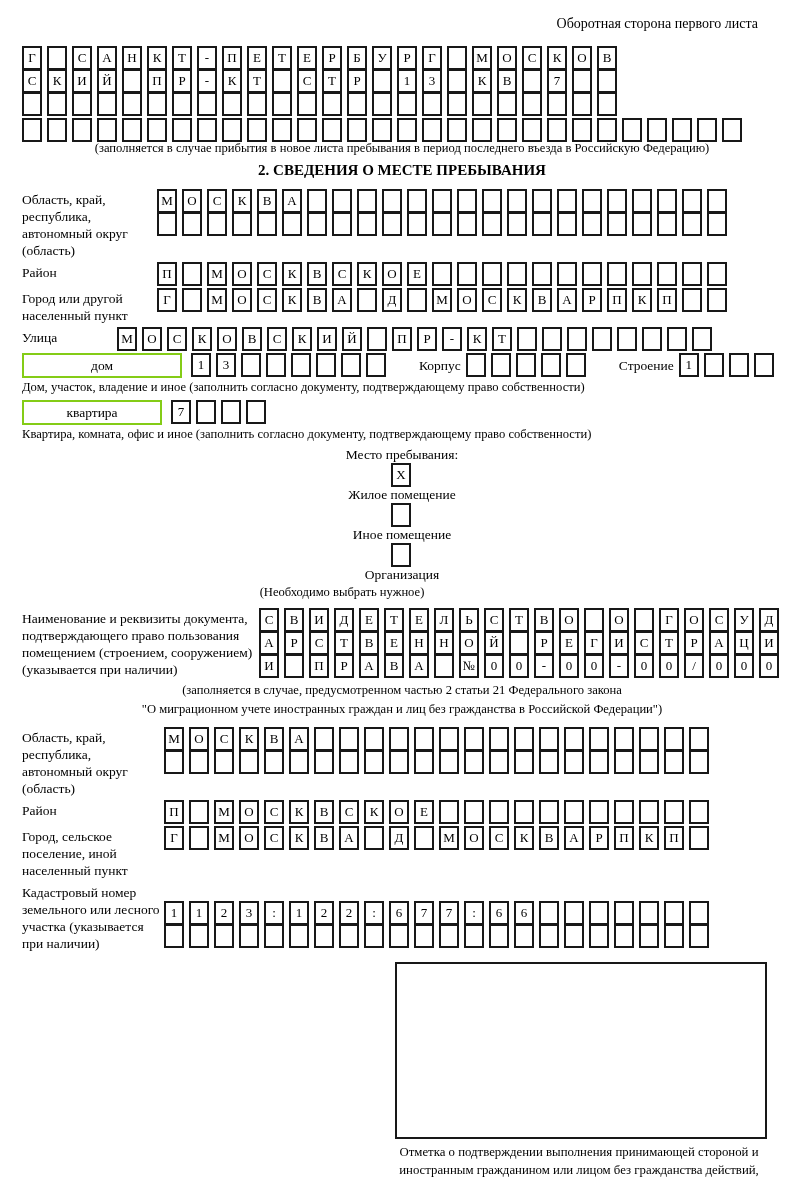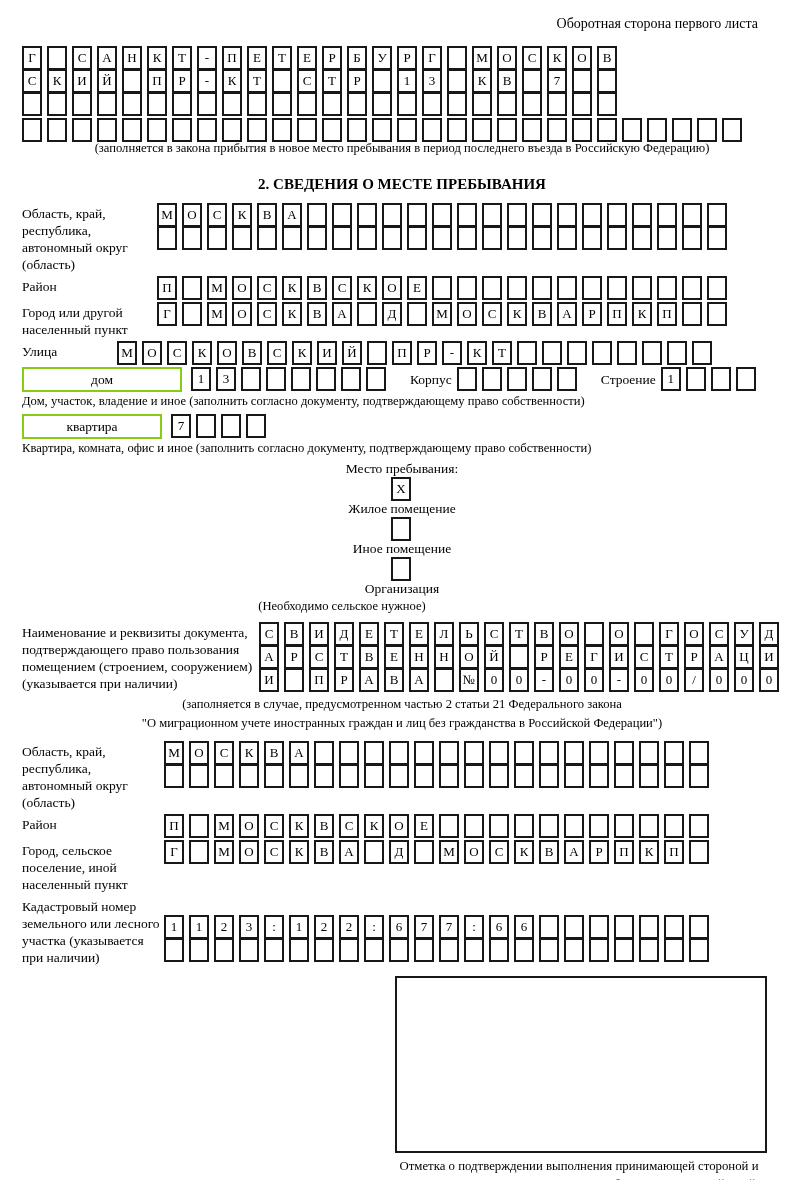--- a/index.html
+++ b/index.html
@@ -8,27 +8,27 @@
         font-family:"Liberation Serif","DejaVu Serif",serif;}
   .header-note{text-align:right;font-size:14px;padding-right:24px;margin-bottom:14px;}
   .cell{display:inline-block;box-sizing:content-box;width:16px;height:20px;border:2px solid #181818;
         margin-right:5px;vertical-align:top;text-align:center;font-size:13px;line-height:20px;}
   .cell-row{white-space:nowrap;height:20px;margin-bottom:3px;}
   .field{display:flex;align-items:flex-start;margin-bottom:3px;}
   .field-label{font-size:13.5px;line-height:17px;flex:none;padding-top:2px;}
   .w150{width:155px}.w135{width:135px}.w95{width:95px}.w235{width:237px}.w140{width:142px}
   .caption{font-size:12.6px;margin:1px 0 5px;}
   .center{text-align:center}
-  .section-title{text-align:center;font-weight:bold;font-size:15px;margin:20px 0 10px;}
+  .section-title{text-align:center;font-weight:bold;font-size:15px;margin:6px 0 10px;}
   .sub-title{text-align:center;font-weight:bold;font-size:14.5px;margin:12px 0 8px;}
   .note{text-align:center;font-size:12.6px;line-height:19px;}
   .label-box{display:inline-block;box-sizing:content-box;border:2px solid #84cc16;height:21px;line-height:21px;
         text-align:center;font-size:13.5px;vertical-align:top;margin-right:9px;}
   .lb-dom{width:156px}.lb-kv{width:136px}
-  .inline-label{display:inline-block;vertical-align:top;line-height:25px;font-size:13.5px;margin:0 5px 0 19px;}
+  .inline-label{display:inline-block;vertical-align:top;line-height:25px;font-size:13.5px;margin:0 5px 0 28px;}
   .inline-row{white-space:nowrap;margin-bottom:2px;}
   .stay-row{display:flex;align-items:center;font-size:13.5px;margin:3px 0 2px;flex-direction:column;}
   .stay-row .cell{margin:0 10px 0 8px;}
   .opt-gap{margin-left:18px;}
   .choose-note{width:640px;text-align:center;font-size:12.6px;margin-bottom:8px;}
   .pad-top{padding-top:19px;}
   .big-box{width:368px;height:173px;border:2px solid #181818;margin-left:373px;margin-top:10px;}
   .confirm-caption{width:398px;margin-left:358px;text-align:center;font-size:12.8px;line-height:18px;margin-top:4px;}
 </style>
 </head>
@@ -39,21 +39,21 @@
   <div class="header-note">Оборотная сторона первого листа</div>
 
   <div class="field">
     <div>
       <div class="cell-row"><span class="cell">Г</span><span class="cell"></span><span class="cell">С</span><span class="cell">А</span><span class="cell">Н</span><span class="cell">К</span><span class="cell">Т</span><span class="cell">-</span><span class="cell">П</span><span class="cell">Е</span><span class="cell">Т</span><span class="cell">Е</span><span class="cell">Р</span><span class="cell">Б</span><span class="cell">У</span><span class="cell">Р</span><span class="cell">Г</span><span class="cell"></span><span class="cell">М</span><span class="cell">О</span><span class="cell">С</span><span class="cell">К</span><span class="cell">О</span><span class="cell">В</span></div>
       <div class="cell-row"><span class="cell">С</span><span class="cell">К</span><span class="cell">И</span><span class="cell">Й</span><span class="cell"></span><span class="cell">П</span><span class="cell">Р</span><span class="cell">-</span><span class="cell">К</span><span class="cell">Т</span><span class="cell"></span><span class="cell">С</span><span class="cell">Т</span><span class="cell">Р</span><span class="cell"></span><span class="cell">1</span><span class="cell">3</span><span class="cell"></span><span class="cell">К</span><span class="cell">В</span><span class="cell"></span><span class="cell">7</span><span class="cell"></span><span class="cell"></span></div>
       <div class="cell-row"><span class="cell"></span><span class="cell"></span><span class="cell"></span><span class="cell"></span><span class="cell"></span><span class="cell"></span><span class="cell"></span><span class="cell"></span><span class="cell"></span><span class="cell"></span><span class="cell"></span><span class="cell"></span><span class="cell"></span><span class="cell"></span><span class="cell"></span><span class="cell"></span><span class="cell"></span><span class="cell"></span><span class="cell"></span><span class="cell"></span><span class="cell"></span><span class="cell"></span><span class="cell"></span><span class="cell"></span></div>
     </div>
   </div>
   <div class="cell-row"><span class="cell"></span><span class="cell"></span><span class="cell"></span><span class="cell"></span><span class="cell"></span><span class="cell"></span><span class="cell"></span><span class="cell"></span><span class="cell"></span><span class="cell"></span><span class="cell"></span><span class="cell"></span><span class="cell"></span><span class="cell"></span><span class="cell"></span><span class="cell"></span><span class="cell"></span><span class="cell"></span><span class="cell"></span><span class="cell"></span><span class="cell"></span><span class="cell"></span><span class="cell"></span><span class="cell"></span><span class="cell"></span><span class="cell"></span><span class="cell"></span><span class="cell"></span><span class="cell"></span></div>
-  <div class="caption center">(заполняется в закона прибытия в новое место пребывания в период последнего въезда в Российскую Федерацию)</div>
+  <div class="caption center">(заполняется в случае прибытия в новое листа пребывания в период последнего въезда в Российскую Федерацию)</div>
 
   <div class="section-title">2. СВЕДЕНИЯ О МЕСТЕ ПРЕБЫВАНИЯ</div>
 
   <div class="field">
     <div class="field-label w135">Область, край, республика, автономный округ (область)</div>
     <div>
       <div class="cell-row"><span class="cell">М</span><span class="cell">О</span><span class="cell">С</span><span class="cell">К</span><span class="cell">В</span><span class="cell">А</span><span class="cell"></span><span class="cell"></span><span class="cell"></span><span class="cell"></span><span class="cell"></span><span class="cell"></span><span class="cell"></span><span class="cell"></span><span class="cell"></span><span class="cell"></span><span class="cell"></span><span class="cell"></span><span class="cell"></span><span class="cell"></span><span class="cell"></span><span class="cell"></span><span class="cell"></span></div>
       <div class="cell-row"><span class="cell"></span><span class="cell"></span><span class="cell"></span><span class="cell"></span><span class="cell"></span><span class="cell"></span><span class="cell"></span><span class="cell"></span><span class="cell"></span><span class="cell"></span><span class="cell"></span><span class="cell"></span><span class="cell"></span><span class="cell"></span><span class="cell"></span><span class="cell"></span><span class="cell"></span><span class="cell"></span><span class="cell"></span><span class="cell"></span><span class="cell"></span><span class="cell"></span><span class="cell"></span></div>
     </div>
   </div>
@@ -85,21 +85,21 @@
 
   <div class="stay-row">
     <span>Место пребывания:</span>
     <span class="cell">X</span>
     <span>Жилое помещение</span>
     <span class="cell opt-gap"></span>
     <span>Иное помещение</span>
     <span class="cell opt-gap"></span>
     <span>Организация</span>
   </div>
-  <div class="choose-note">(Необходимо сельское нужное)</div>
+  <div class="choose-note">(Необходимо выбрать нужное)</div>
 
   <div class="field">
     <div class="field-label w235">Наименование и реквизиты документа, подтверждающего право пользования помещением (строением, сооружением) (указывается при наличии)</div>
     <div>
       <div class="cell-row"><span class="cell">С</span><span class="cell">В</span><span class="cell">И</span><span class="cell">Д</span><span class="cell">Е</span><span class="cell">Т</span><span class="cell">Е</span><span class="cell">Л</span><span class="cell">Ь</span><span class="cell">С</span><span class="cell">Т</span><span class="cell">В</span><span class="cell">О</span><span class="cell"></span><span class="cell">О</span><span class="cell"></span><span class="cell">Г</span><span class="cell">О</span><span class="cell">С</span><span class="cell">У</span><span class="cell">Д</span></div>
       <div class="cell-row"><span class="cell">А</span><span class="cell">Р</span><span class="cell">С</span><span class="cell">Т</span><span class="cell">В</span><span class="cell">Е</span><span class="cell">Н</span><span class="cell">Н</span><span class="cell">О</span><span class="cell">Й</span><span class="cell"></span><span class="cell">Р</span><span class="cell">Е</span><span class="cell">Г</span><span class="cell">И</span><span class="cell">С</span><span class="cell">Т</span><span class="cell">Р</span><span class="cell">А</span><span class="cell">Ц</span><span class="cell">И</span></div>
       <div class="cell-row"><span class="cell">И</span><span class="cell"></span><span class="cell">П</span><span class="cell">Р</span><span class="cell">А</span><span class="cell">В</span><span class="cell">А</span><span class="cell"></span><span class="cell">№</span><span class="cell">0</span><span class="cell">0</span><span class="cell">-</span><span class="cell">0</span><span class="cell">0</span><span class="cell">-</span><span class="cell">0</span><span class="cell">0</span><span class="cell">/</span><span class="cell">0</span><span class="cell">0</span><span class="cell">0</span></div>
     </div>
   </div>
 

